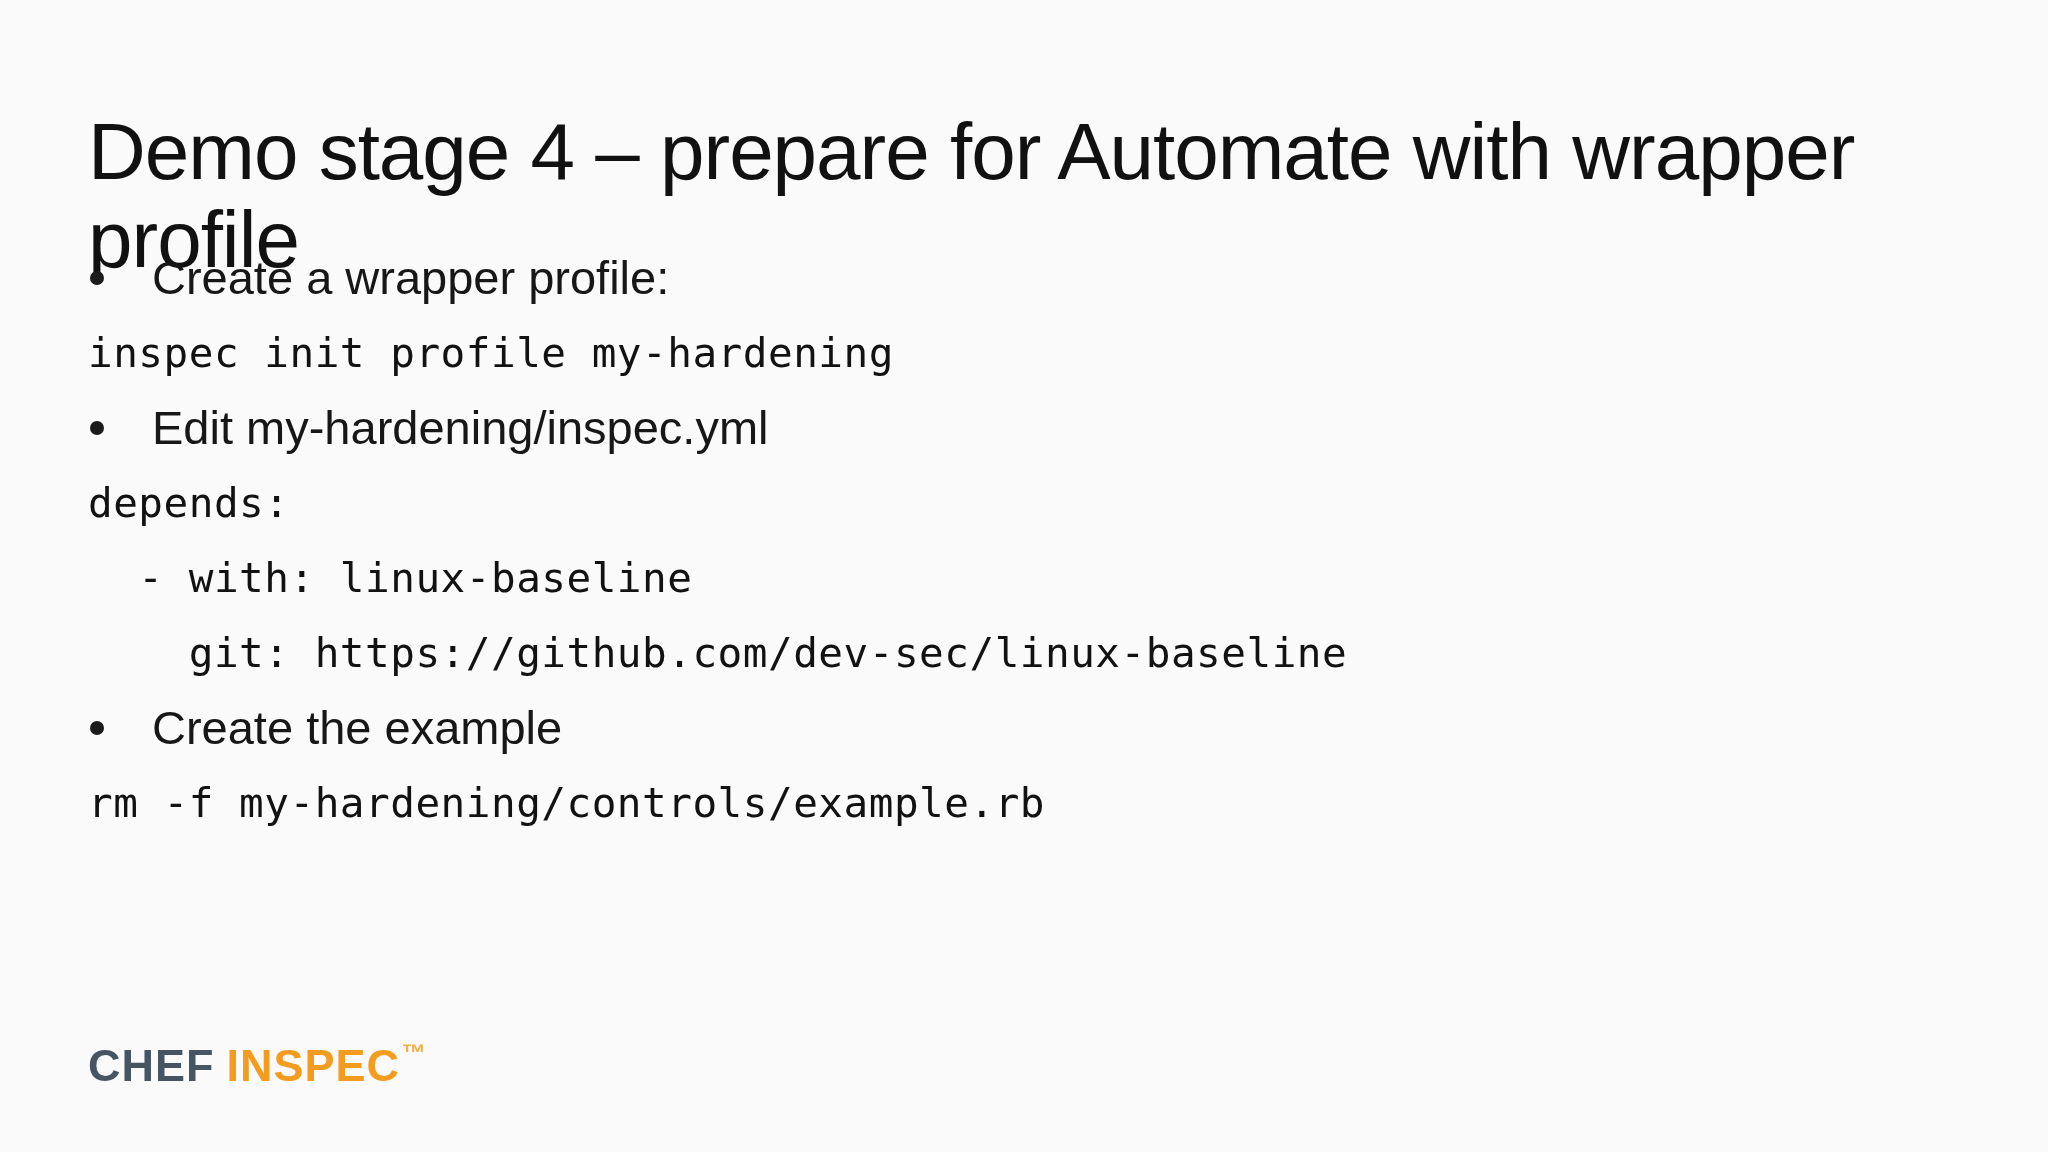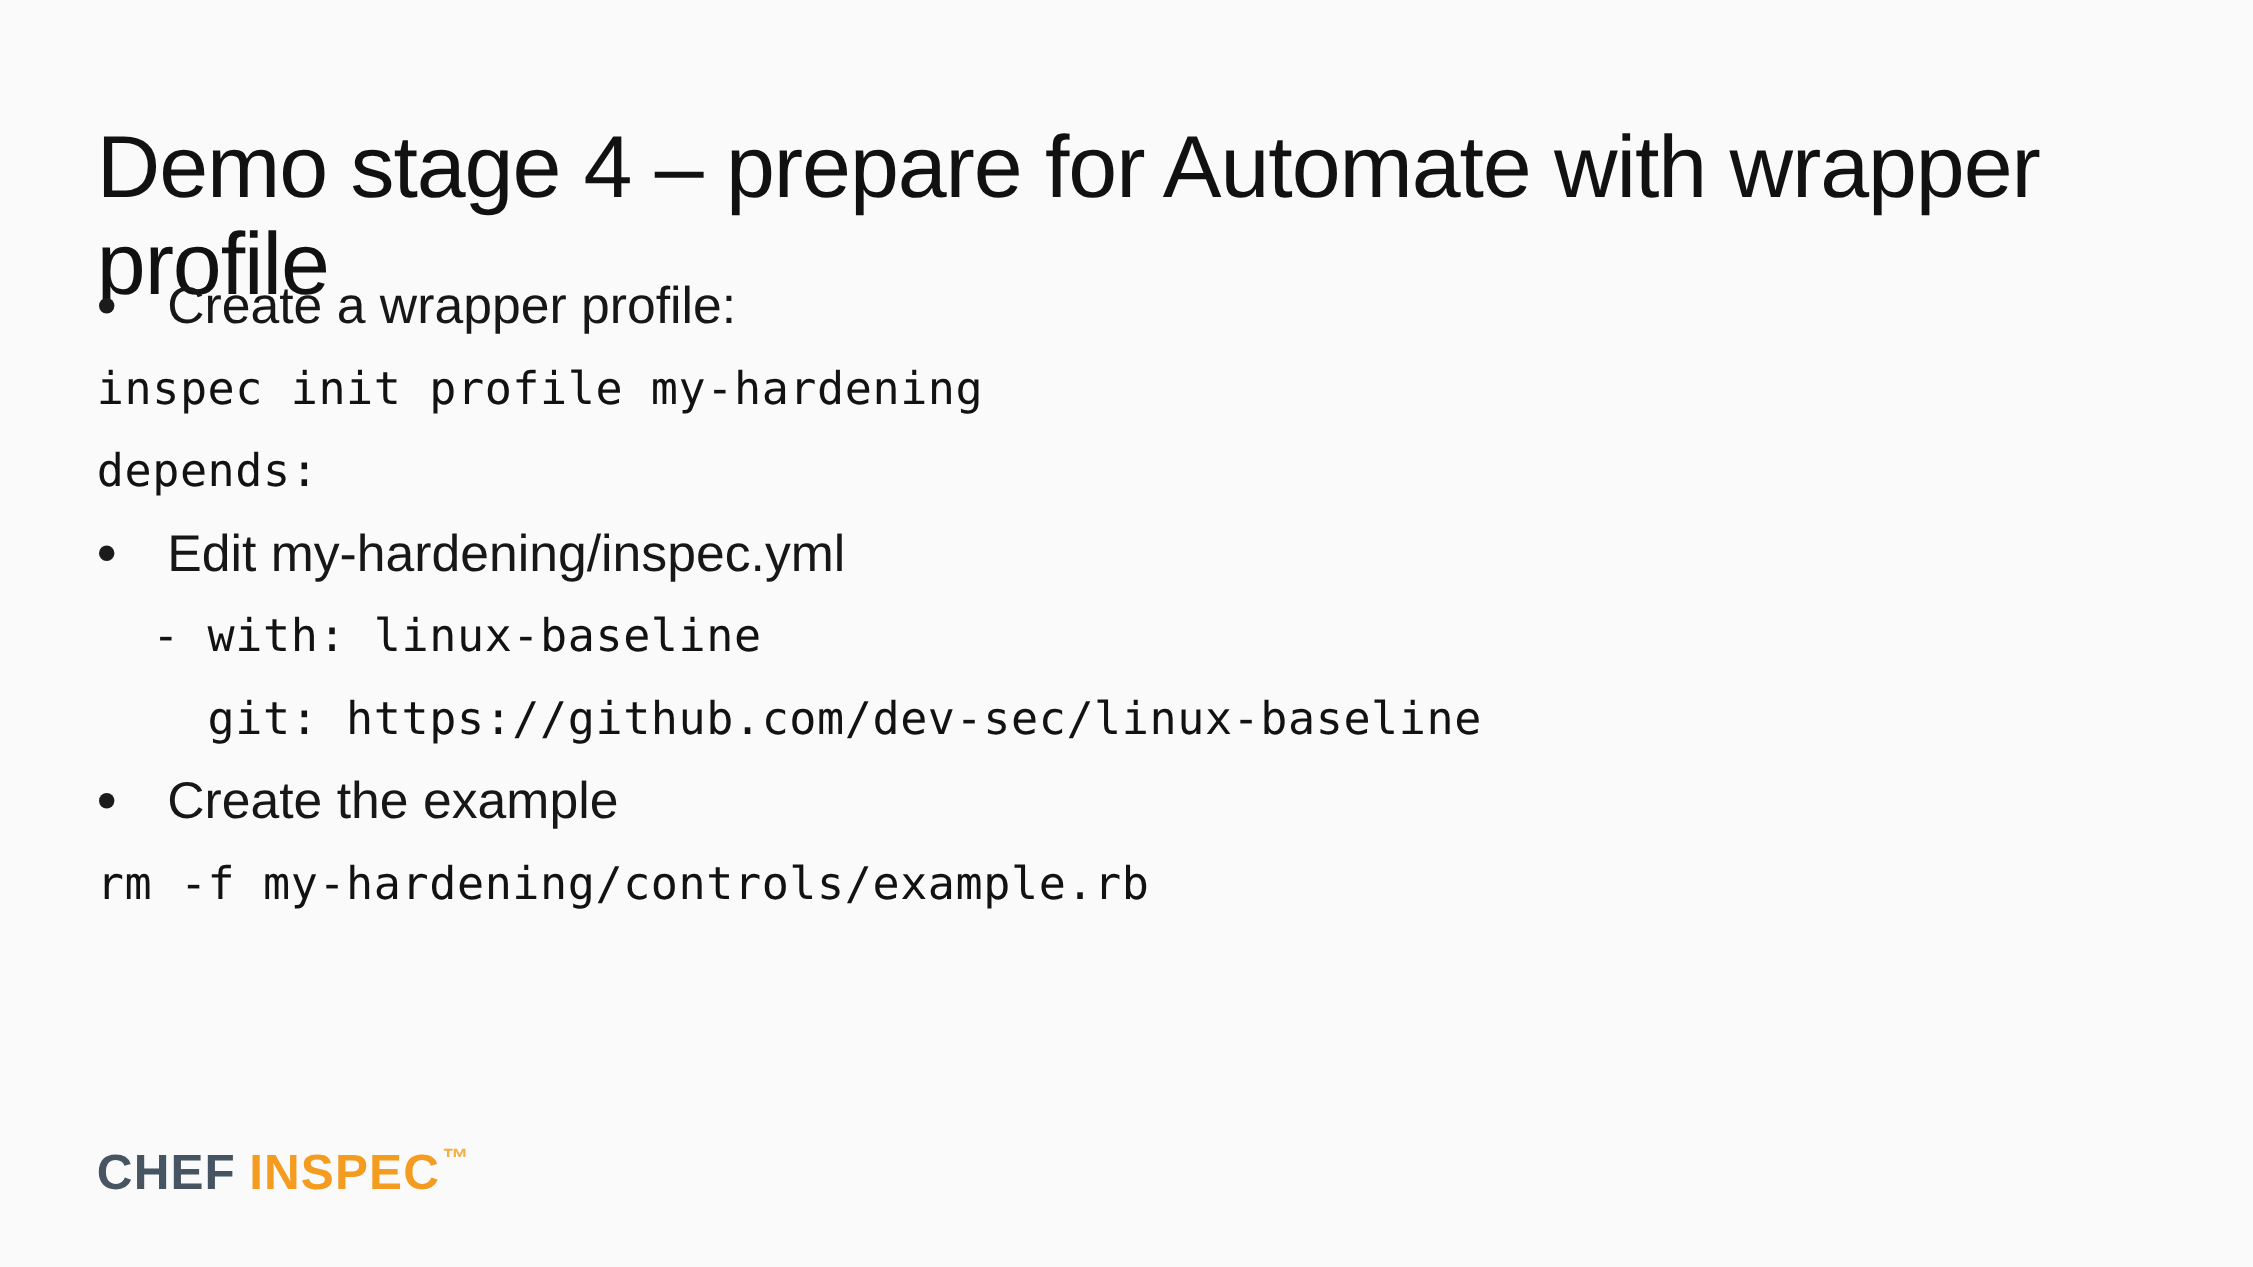--- a/index.html
+++ b/index.html
@@ -102,26 +102,26 @@
   <div class="row">
     <span class="bullet-dot"></span>
     <span class="bullet-text">Create a wrapper profile:</span>
   </div>
 
   <div class="row">
     <span class="code-text">inspec init profile my-hardening</span>
   </div>
 
   <div class="row">
-    <span class="code-text">depends:</span>
+    <span class="bullet-dot"></span>
+    <span class="bullet-text">Edit my-hardening/inspec.yml</span>
   </div>
 
   <div class="row">
-    <span class="bullet-dot"></span>
-    <span class="bullet-text">Edit my-hardening/inspec.yml</span>
+    <span class="code-text">depends:</span>
   </div>
 
   <div class="row">
     <span class="code-text">  - with: linux-baseline</span>
   </div>
 
   <div class="row">
     <span class="code-text">    git: https://github.com/dev-sec/linux-baseline</span>
   </div>
 

